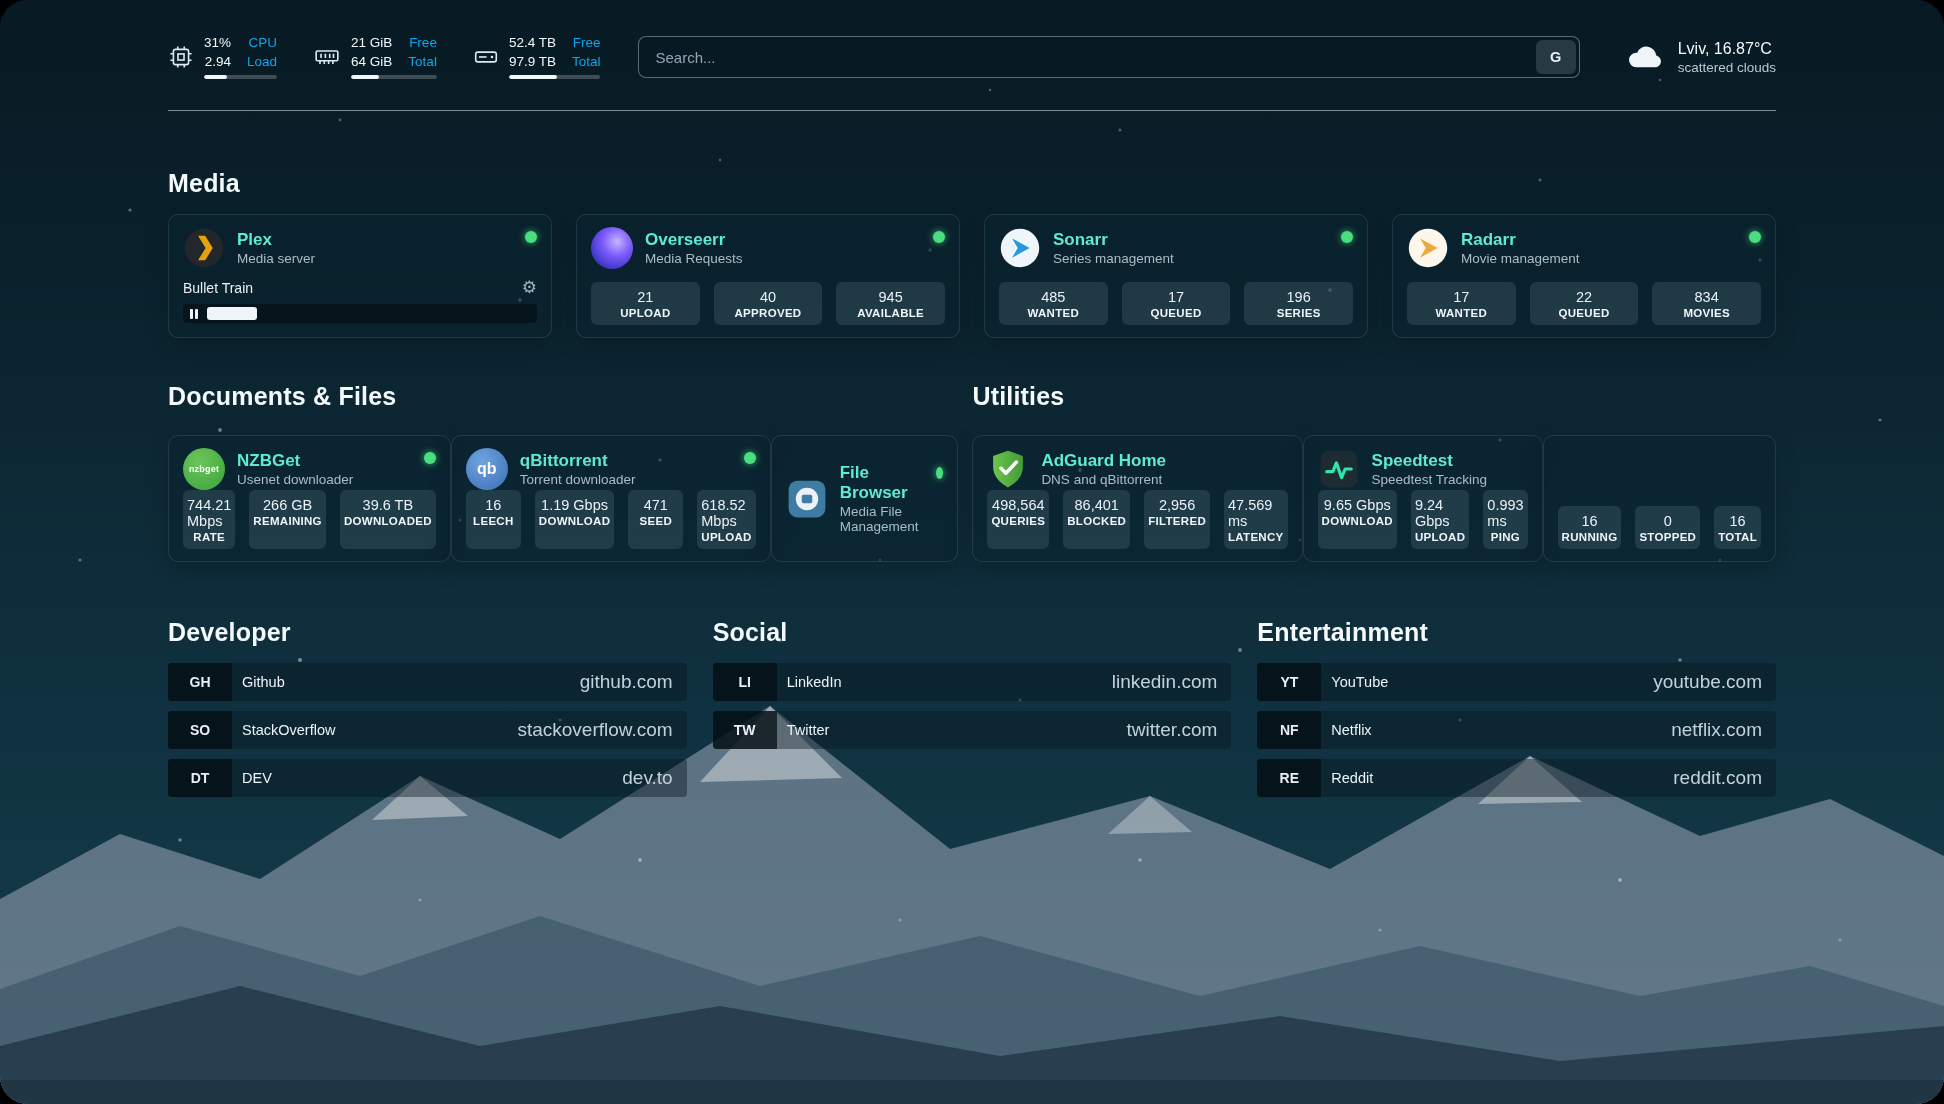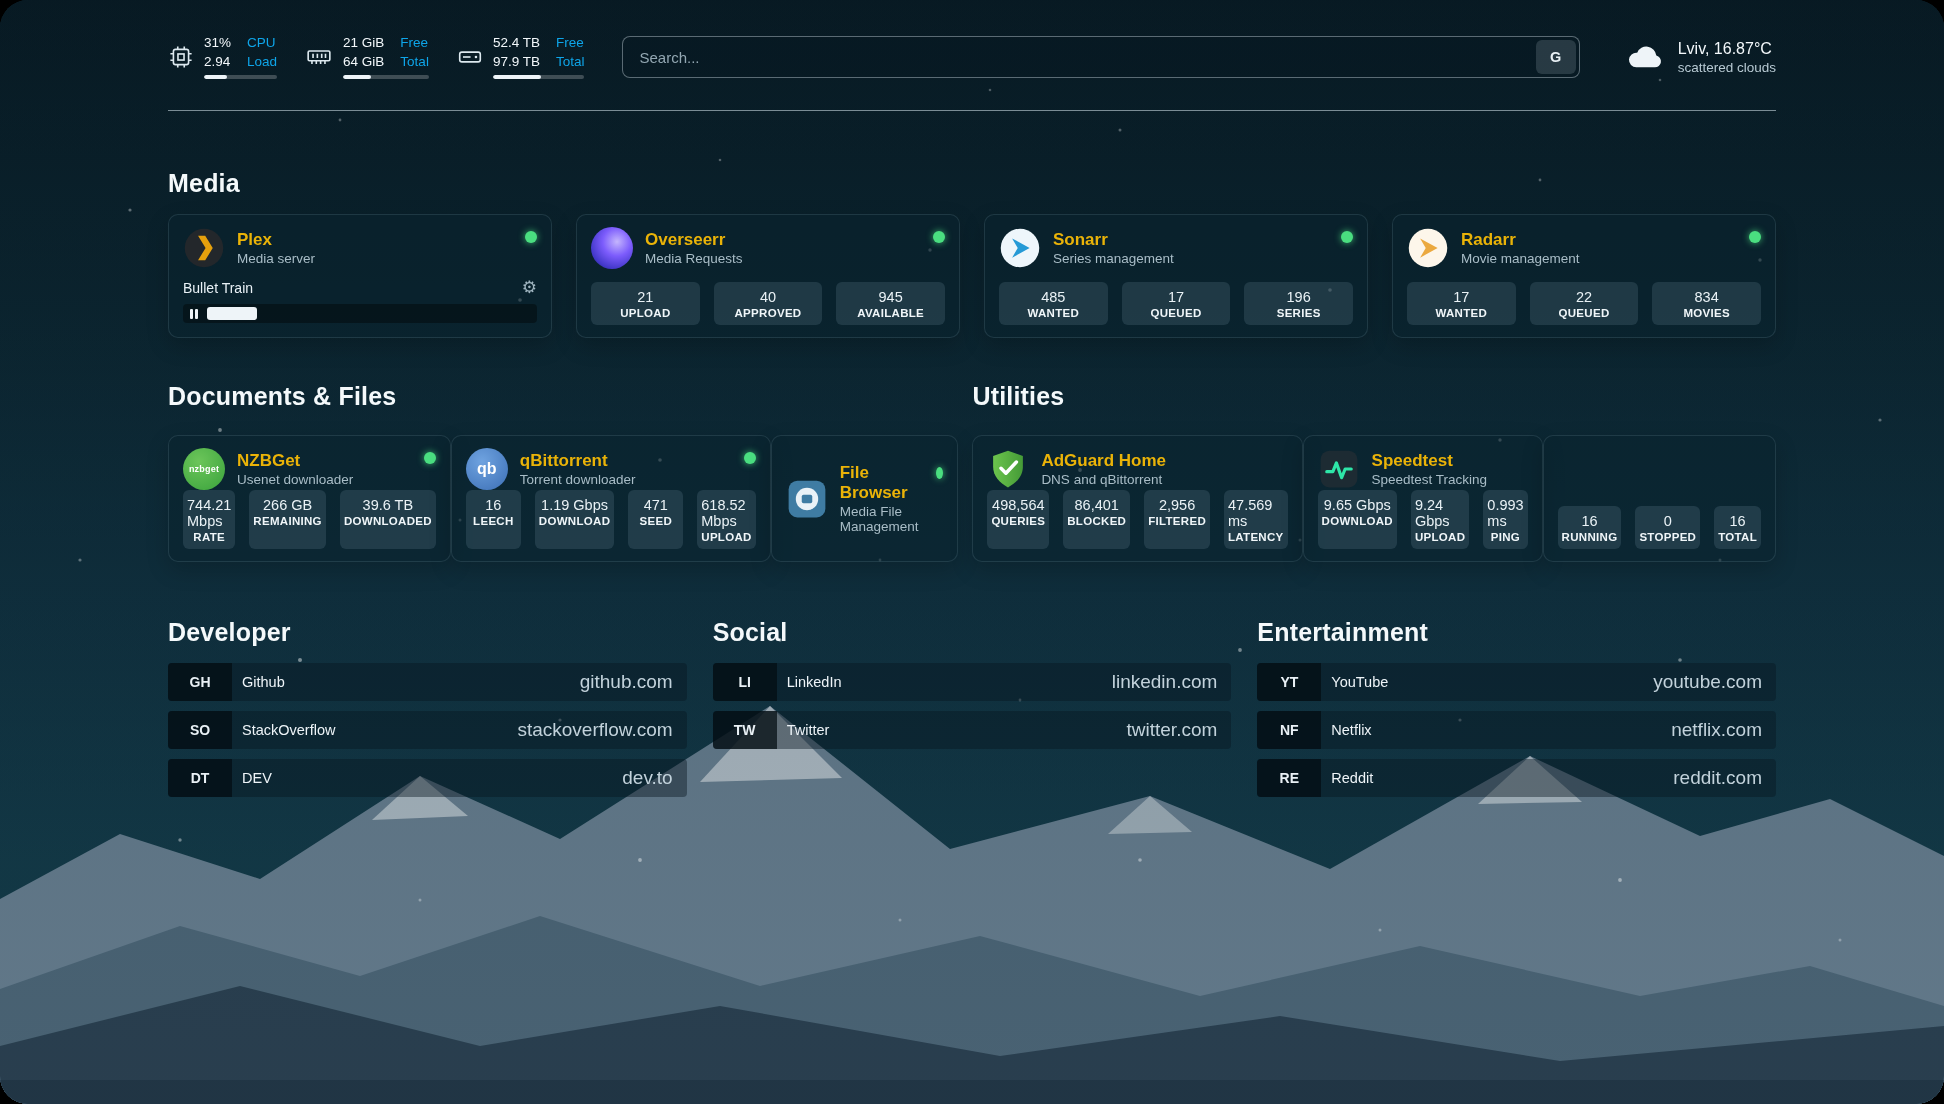--- a/index.html
+++ b/index.html
@@ -18,21 +18,21 @@
   .bg-sky { position:absolute; inset:0;
     background:linear-gradient(180deg,#081c26 0%,#0c2834 28%,#113545 55%,#15404f 78%,#16424f 100%); }
   .bg-mountains { position:absolute; left:0; bottom:0; width:1944px; height:420px; }
   .bg-overlay { position:absolute; inset:0;
     background:linear-gradient(180deg,rgba(7,22,30,0.38) 0%,rgba(9,27,36,0.30) 45%,rgba(10,28,38,0.22) 100%); }
   .bg-snow { position:absolute; inset:0; }
   .content { position:relative; padding:0 168px; }
 
   
   .topbar { display:flex; align-items:center; margin-top:30px; height:54px; }
-  .sys-widgets { display:flex; gap:28px; }
+  .sys-widgets { display:flex; gap:36px;text-align:right; }
   .sys-widget { display:flex; align-items:center; gap:10px; }
   .sys-icon { display:flex; align-items:center; }
   .sys-rows { display:flex; gap:16px; }
   .sys-col { display:flex; flex-direction:column; gap:2px; font-size:13.5px; line-height:1.25; }
   .sys-col.values { color:#f3f8fb; }
   .sys-col.labels { color:#0ea5e9; }
   .sys-bar { margin-top:5px; height:4px; border-radius:2px; background:rgba(255,255,255,0.22); overflow:hidden; }
   .sys-fill { height:100%; background:#eef4f8; border-radius:2px; }
 
   .search-wrap { flex:1; display:flex; align-items:center; margin:0 46px 0 38px;
@@ -62,21 +62,21 @@
     border-radius:10px;
     padding:12px 14px;
     box-shadow:0 8px 22px rgba(0,0,0,0.18);
     display:flex; flex-direction:column;
     min-height:124px;
     cursor:pointer;
   }
   .card.short { min-height:62px; justify-content:center; }
   .card-head { display:flex; align-items:center; gap:12px; }
   .card-titles { display:flex; flex-direction:column; gap:2px; }
-  .card-name { font-size:17px; font-weight:600; color:#eab308; line-height:1.15; }
+  .card-name { font-size:17px; font-weight:600; color:#5eead4; line-height:1.15; }
   .card-sub { font-size:13.5px; color:#a9bdc7; }
   .status-dot { width:12px; height:12px; border-radius:50%; background:#4ade80;
     box-shadow:0 0 7px rgba(74,222,128,0.8); margin-left:auto; align-self:flex-start; margin-top:4px; }
 
   .icon-44 { width:42px; height:42px; flex:0 0 42px; }
   .icon-circle { width:42px; height:42px; flex:0 0 42px; border-radius:50%;
     display:flex; align-items:center; justify-content:center; color:#fff; font-weight:700; }
   .icon-circle.nzb { background:radial-gradient(circle at 38% 32%,#6cc55a,#3aa33c); font-size:9px; letter-spacing:0.2px; }
   .icon-circle.qb { background:radial-gradient(circle at 38% 32%,#6fa3e0,#3c6fb5); font-size:16px; }
   .icon-circle.overseerr { background:radial-gradient(circle at 62% 35%,#c4b5fd 0%,#7c5cfc 38%,#4338ca 72%,#201d53 100%); }

